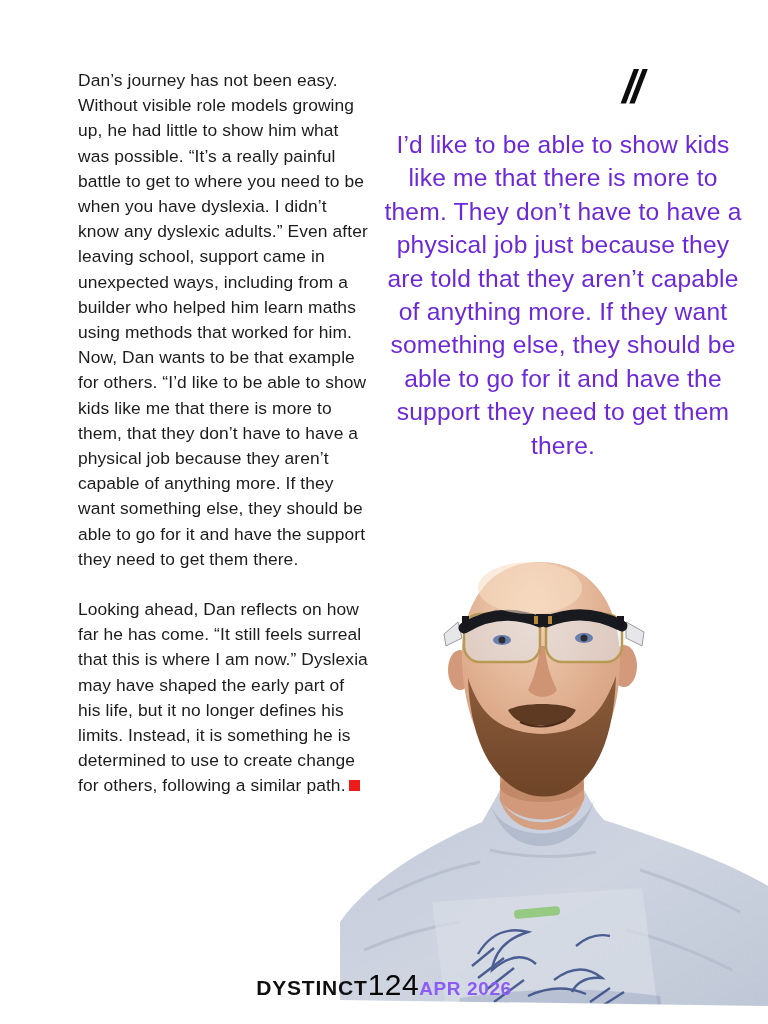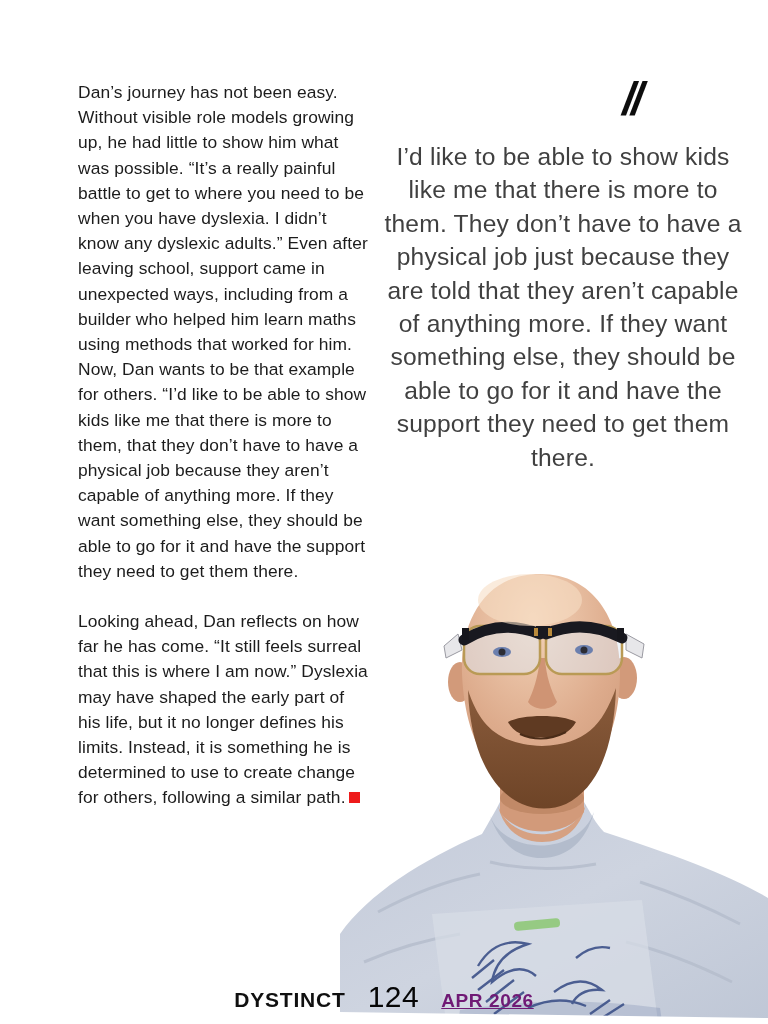--- a/index.html
+++ b/index.html
@@ -3,21 +3,21 @@
 <meta charset="utf-8">
 <style>
   html, body { margin: 0; padding: 0; }
   body {
     width: 768px; height: 1024px;
     background: #ffffff;
     font-family: "Liberation Sans", sans-serif;
     position: relative;
     overflow: hidden;
   }
-  .page { position: absolute; inset: 0; background: #ffffff; margin-top: 12px; }
+  .page { position: absolute; inset: 0; background: #ffffff; }
 
   
   .body-col {
     position: absolute;
     left: 78px; top: 68px; width: 290px;
     font-size: 17.4px; line-height: 25.2px;
     color: #1c1c1c;
     letter-spacing: 0.1px;
   }
   .body-col p { margin: 0 0 25px 0; }
@@ -42,45 +42,44 @@
     line-height: 58px;
     letter-spacing: -4px;
     color: #0d0d0d;
     transform: translateX(68px);
     margin-bottom: 12px;
   }
   .quote-text {
     font-weight: 300;
     font-size: 24.6px;
     line-height: 33.4px;
-    color: #404040;
+    color: #6d28d9;
     letter-spacing: 0.2px;
   }
 
   
   .photo {
     position: absolute;
     left: 340px; top: 550px;
     width: 428px; height: 460px;
     z-index: 1;
   }
 
   
   .footer {
     position: absolute;
     left: 0; right: 0; top: 968px;
     display: flex;
     justify-content: center;
     align-items: baseline;
-    gap: 22px;
     z-index: 5;
   }
   .footer .mag  { font-size: 21px; font-weight: 700; letter-spacing: 0.8px; color: #101010; }
   .footer .num  { font-size: 30px; font-weight: 400; letter-spacing: 0.5px; color: #060606; }
-  .footer .date { font-size: 19px; font-weight: 600; letter-spacing: 0.6px; color: #701a75; text-decoration: underline; }
+  .footer .date { font-size: 19px; font-weight: 600; letter-spacing: 0.6px; color: #8b5cf6; }
 </style>
 </head>
 <body>
 
 <div class="page">
 
   <div class="body-col">
     <p>Dan’s journey has not been easy. Without visible role models growing up, he had little to show him what was possible. “It’s a really painful battle to get to where you need to be when you have dyslexia. I didn’t know any dyslexic adults.” Even after leaving school, support came in unexpected ways, including from a builder who helped him learn maths using methods that worked for him. Now, Dan wants to be that example for others. “I’d like to be able to show kids like me that there is more to them, that they don’t have to have a physical job because they aren’t capable of anything more. If they want something else, they should be able to go for it and have the support they need to get them there.</p>
     <p><span>Looking ahead, Dan reflects on how far he has come. “It still feels surreal that this is where I am now.” Dyslexia may have shaped the early part of his life, but it no longer defines his limits. Instead, it is something he is determined to use to create change for others, following a similar path.</span><span class="endmark"></span></p>
   </div>

